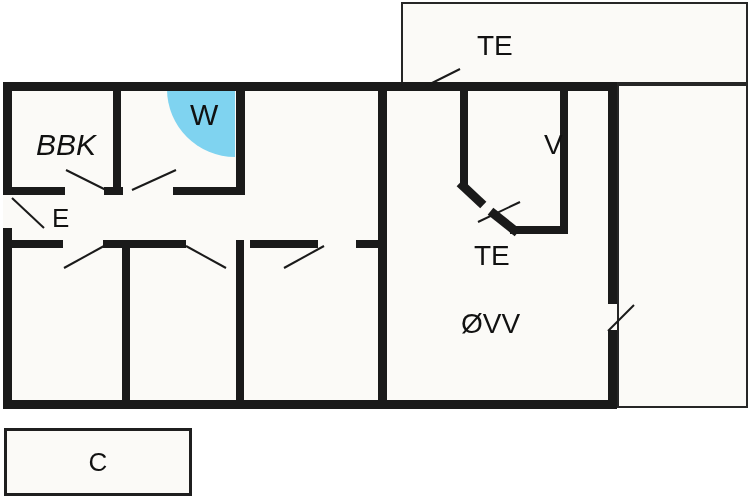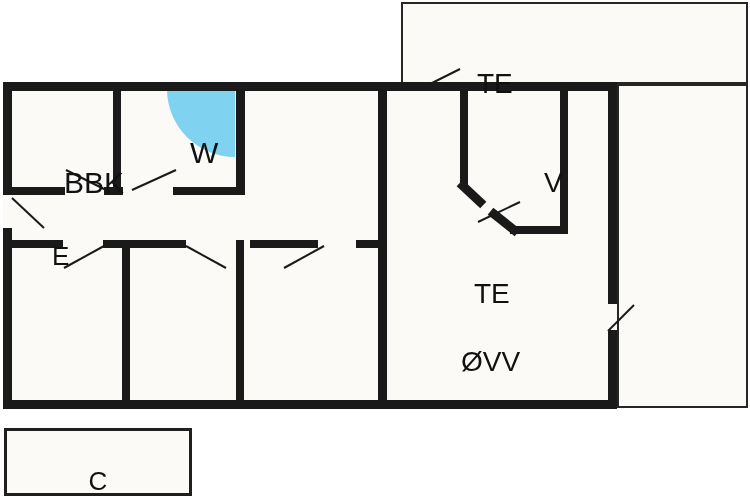--- a/index.html
+++ b/index.html
@@ -29,21 +29,20 @@
   .room-fill {
     position: absolute;
     background: #fbfaf7;
   }
   .label {
     position: absolute;
     color: #111111;
     font-weight: 400;
     white-space: nowrap;
     line-height: 1;
-    margin-top: 38px;
   }
   .swing {
     position: absolute;
     overflow: visible;
   }
   .swing line {
     stroke: #1a1a1a;
     stroke-width: 2;
   }
   .blue-quarter {
@@ -165,21 +164,21 @@
 
   <svg class="swing" style="left:476px; top:198px; width:56px; height:32px;">
     <line x1="2" y1="24" x2="44" y2="4"></line>
   </svg>
 
   <div class="wall" style="left:401px; top:82px; width:26px; height:9px;"></div>
   <svg class="swing" style="left:424px; top:66px; width:44px; height:24px;">
     <line x1="2" y1="20" x2="36" y2="3"></line>
   </svg>
 
-  <div class="label" style="left:64px; top:130px; font-size:30px;">BBK</div>
+  <div class="label" style="left:36px; top:130px; font-size:30px;font-style:italic;">BBK</div>
   <div class="label" style="left:190px; top:100px; font-size:30px;">W</div>
   <div class="label" style="left:52px; top:205px; font-size:26px;">E</div>
   <div class="label" style="left:477px; top:32px; font-size:28px;">TE</div>
   <div class="label" style="left:544px; top:131px; font-size:28px;">V</div>
   <div class="label" style="left:474px; top:242px; font-size:28px;">TE</div>
   <div class="label" style="left:461px; top:310px; font-size:28px;">ØVV</div>
 
   <div class="legend-box" style="left:4px; top:428px; width:188px; height:68px;">
     <div class="legend-inner">
       <span class="label" style="font-size:26px;">C</span>

